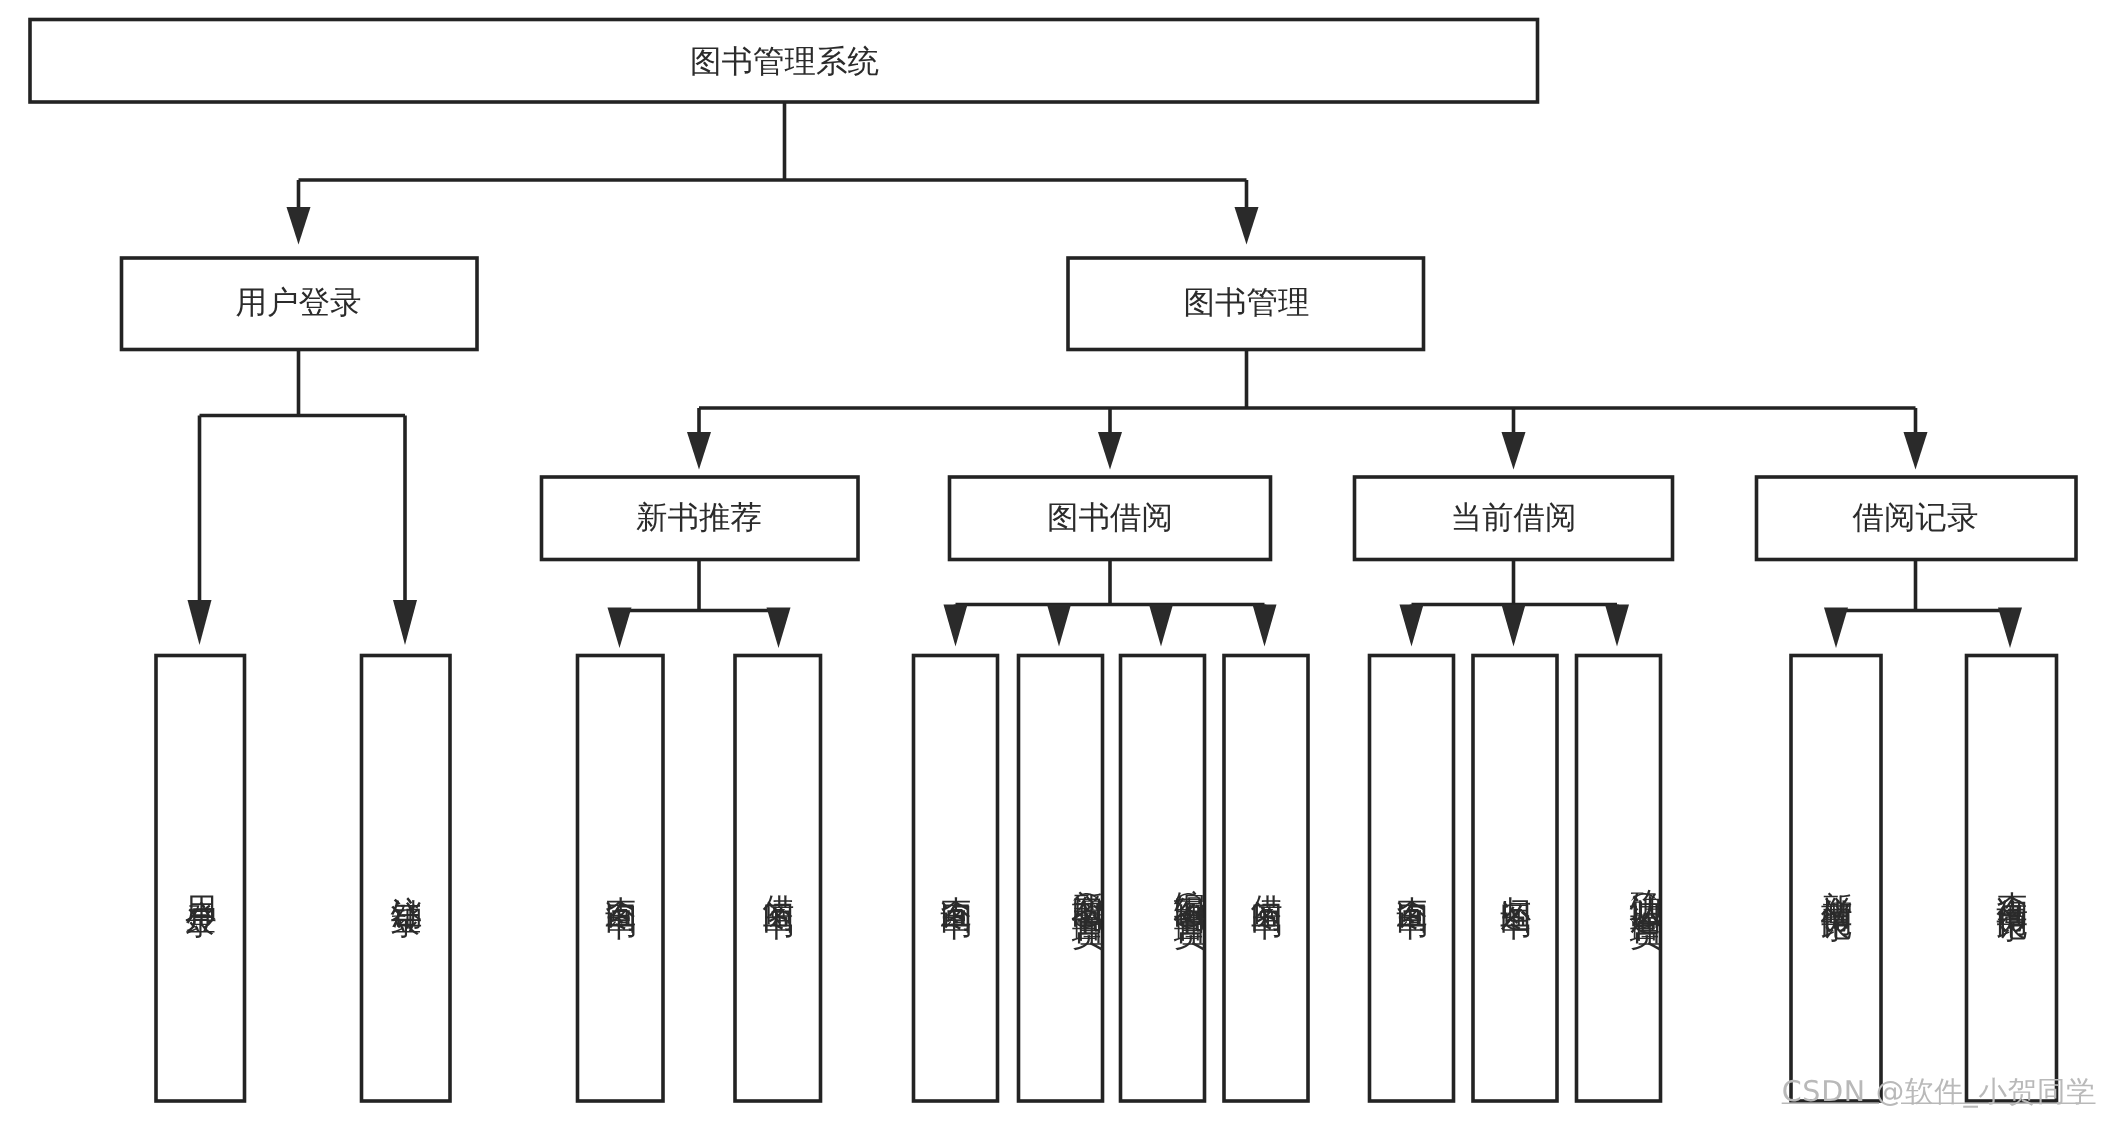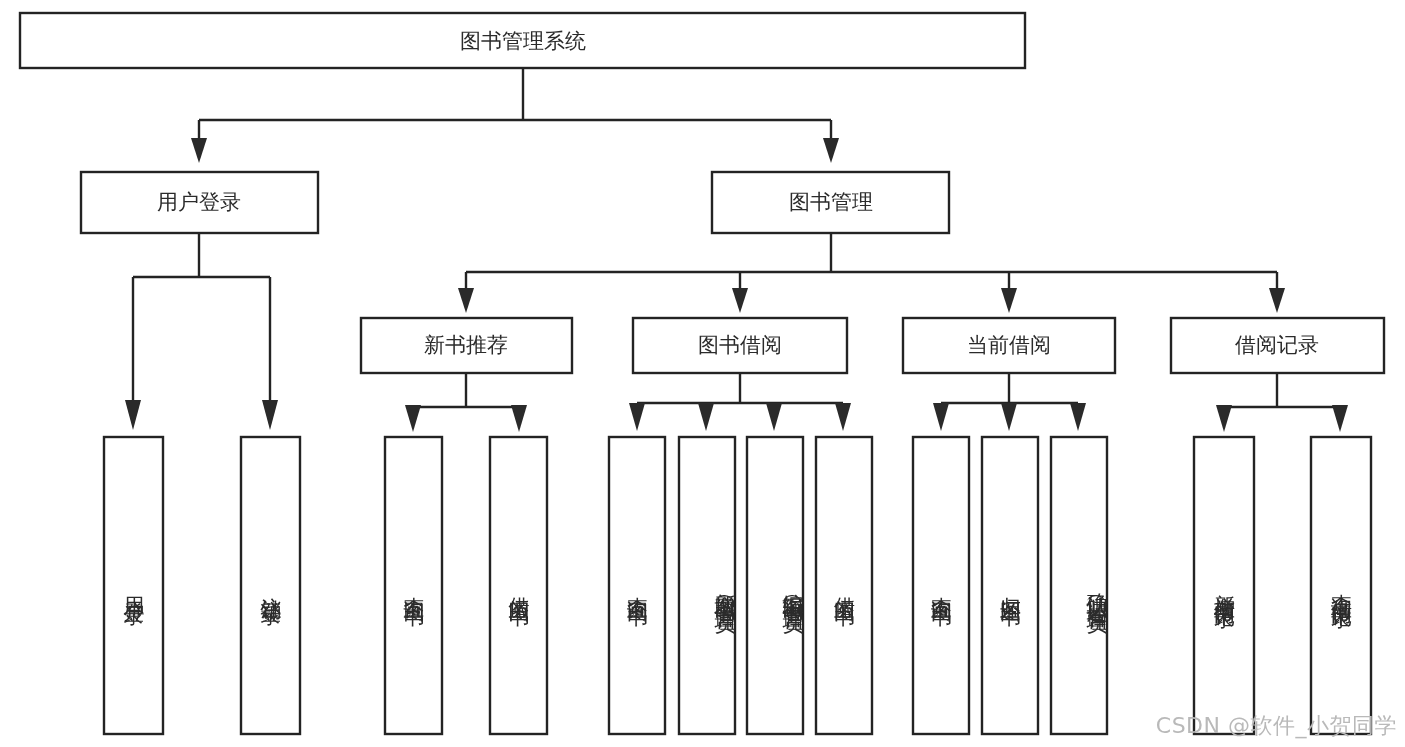--- a/index.html
+++ b/index.html
@@ -44,25 +44,26 @@
     font-size: 21px;
     fill: #2b2b2b;
     text-anchor: middle;
     dominant-baseline: middle;
   }
   .watermark {
     position: absolute;
     right: 8px;
     bottom: 6px;
     font-family: "DejaVu Sans", "Liberation Sans", sans-serif;
-    font-size: 22px;
+    font-size: 19px;
     color: #b9b9b9;
     letter-spacing: 0.5px;
     white-space: nowrap;
     user-select: none;
+    text-decoration: underline;
   }
   
   .vlabel {
     position: absolute;
     writing-mode: vertical-rl;
     text-orientation: upright;
     font-family: "DejaVu Sans", "Liberation Sans", sans-serif;
     font-size: 21px;
     line-height: 1;
     color: #2b2b2b;

